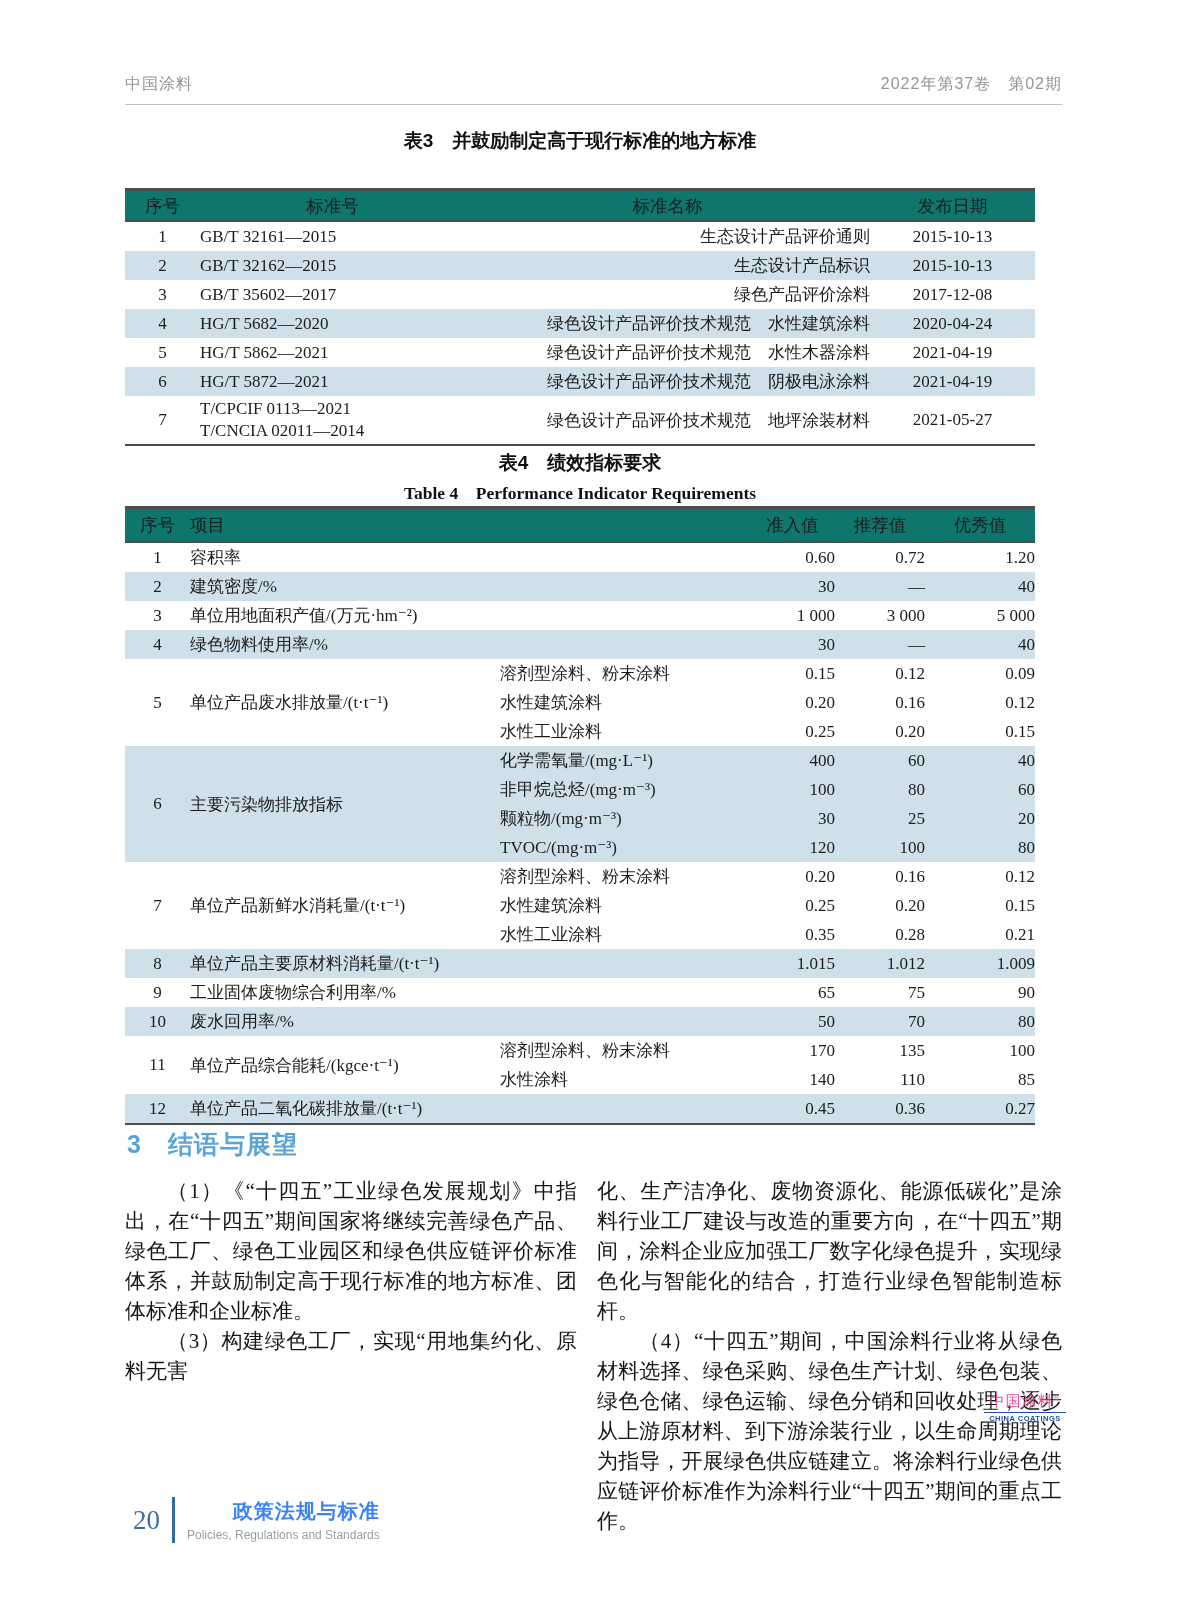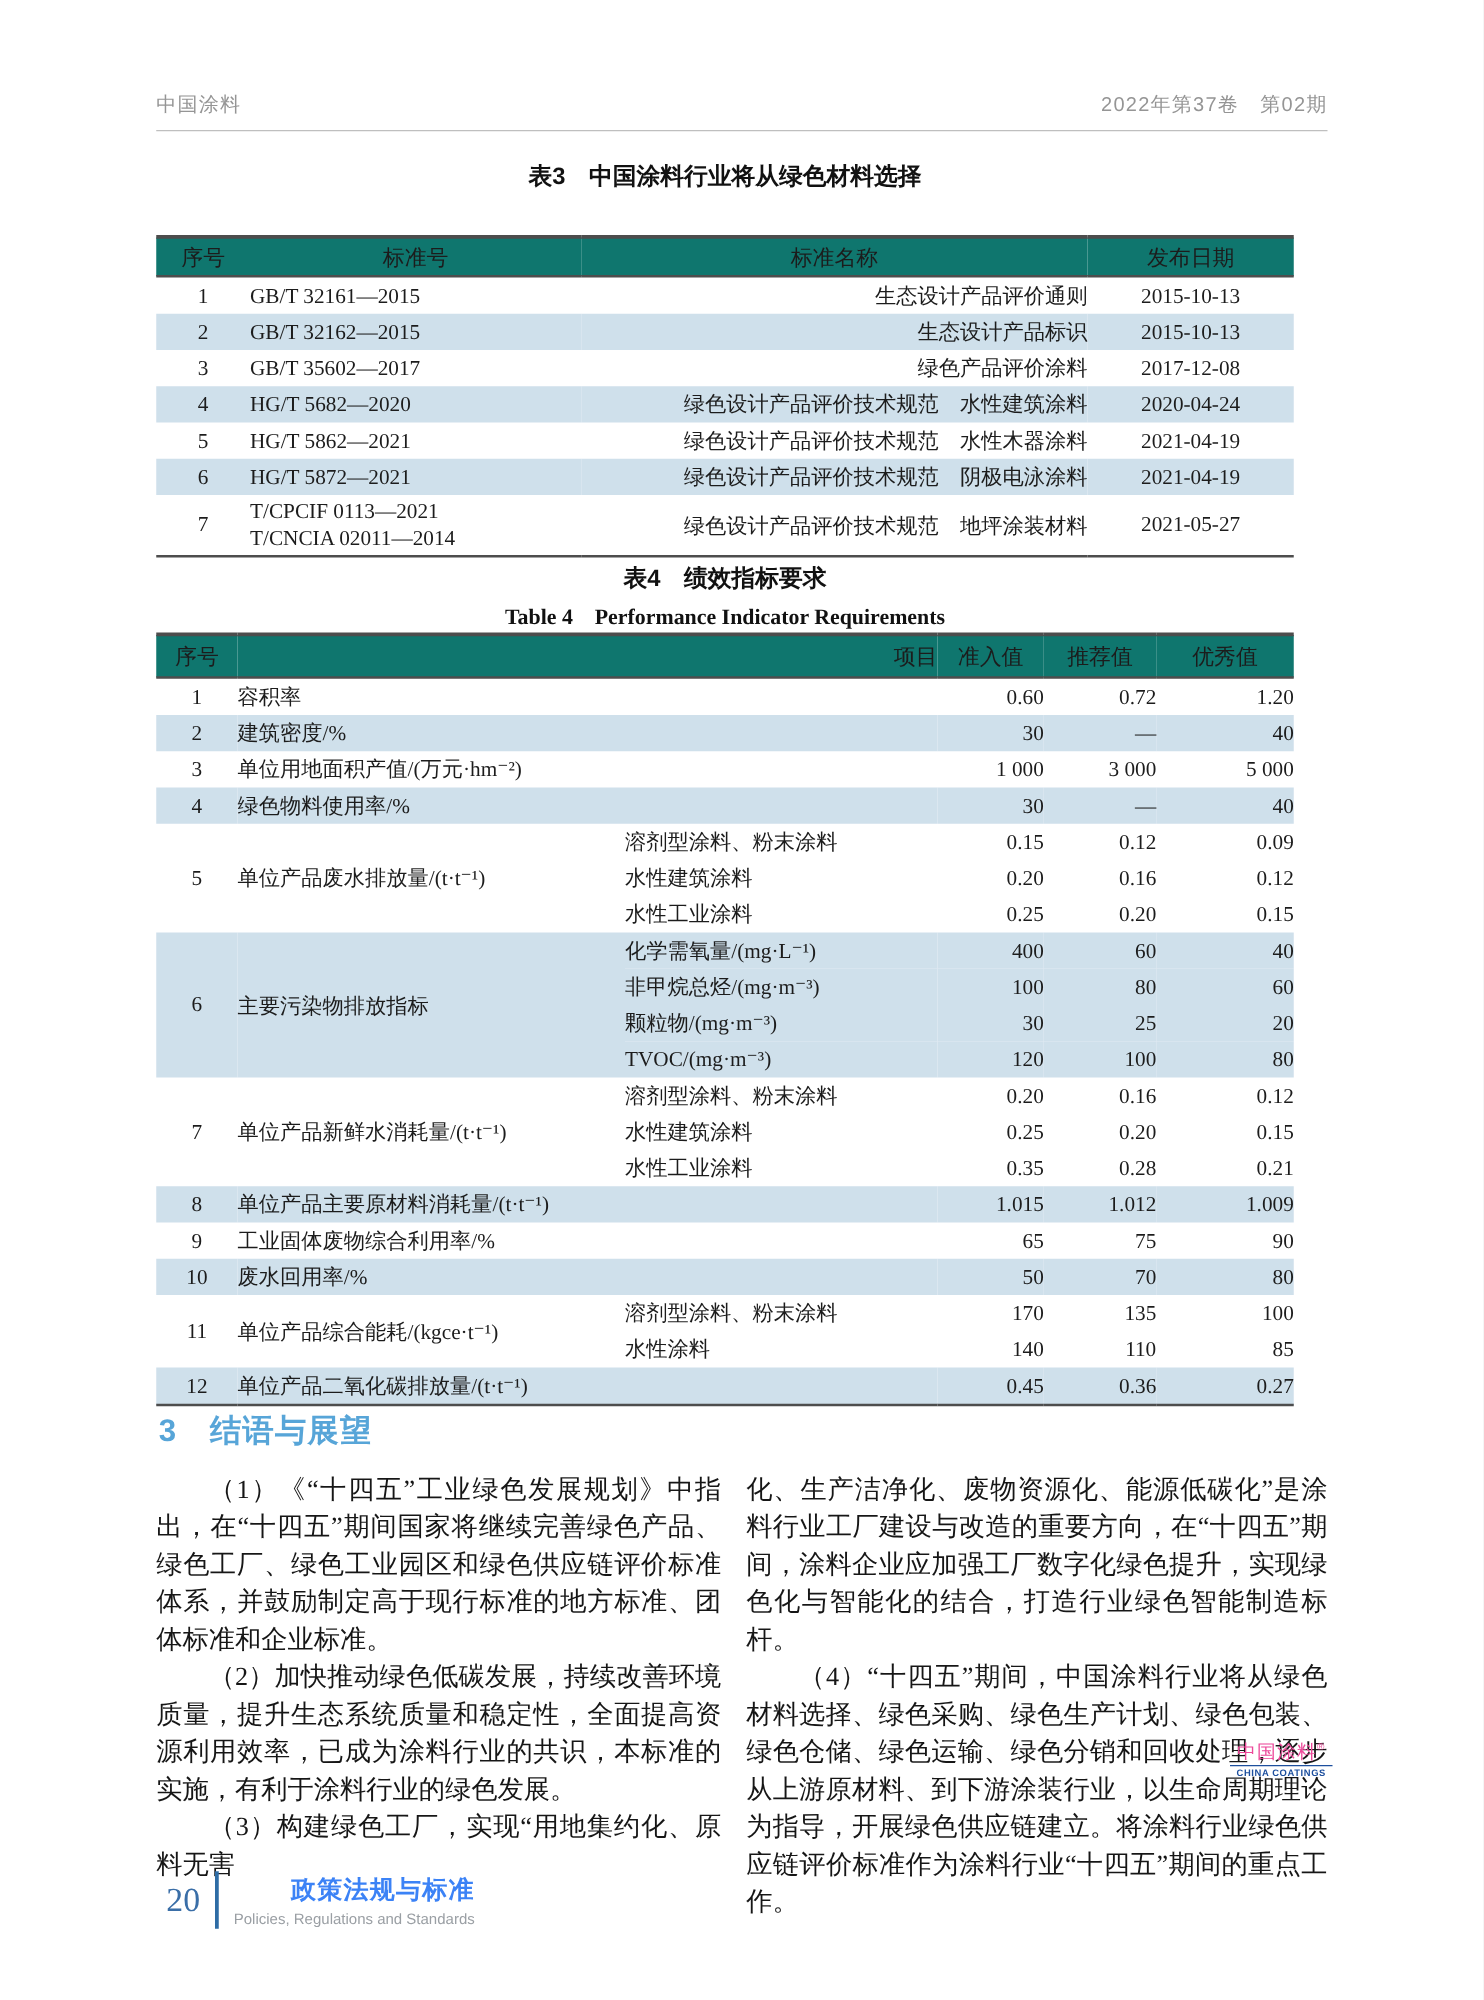--- a/index.html
+++ b/index.html
@@ -38,21 +38,21 @@
   
   #table4{top:506px;}
   #table4 thead th{height:32px;}
   #table4 td{height:29px;}
   .cn{text-align:center;}
   .ci{text-align:left;padding-left:8px;}
   .cs{text-align:left;padding-left:6px;}
   .cv{text-align:right;padding-right:22px;}
   .cv2{text-align:right;padding-right:20px;}
   .cv3{text-align:right;padding-right:35px;}
-  #table4 th.ci{text-align:right;padding-left:0;margin-top:40px;}
+  #table4 th.ci{text-align:left;padding-left:0;margin-top:40px;}
   
   .sec-head{position:absolute;top:1128px;left:127px;
         font-family:"Liberation Sans","DejaVu Sans",sans-serif;
         font-size:25px;font-weight:bold;color:#57a5d8;letter-spacing:1px;}
   .sec-head .num{margin-right:26px;}
   .columns{position:absolute;top:1176px;left:125px;width:937px;display:flex;gap:20px;}
   .col{font-size:21px;line-height:30px;text-align:justify;color:#161616;}
   .col-l{width:452px;}
   .col-r{width:465px;}
   .col p{margin:0;}
@@ -77,21 +77,21 @@
 <body>
 
 <div class="page">
 
   <div class="page-header">
     <span>中国涂料</span>
     <span>2022年第37卷　第02期</span>
   </div>
 
   <div class="tbl-titles t3-titles">
-    <div class="ttl-zh">表3　中国涂料行业将从绿色材料选择</div>
+    <div class="ttl-zh">表3　并鼓励制定高于现行标准的地方标准</div>
   </div>
 
   <table id="table3" class="tbl">
     <colgroup>
         <col style="width:75px">
         <col style="width:265px">
         <col style="width:405px">
         <col style="width:165px">
       </colgroup>
     <thead>
@@ -320,21 +320,20 @@
     </tbody>
   </table>
 
   <div class="sec-head">
     <span class="num">3</span><span>结语与展望</span>
   </div>
 
   <div class="columns">
     <div class="col col-l">
       <p class="ind">（1）《“十四五”工业绿色发展规划》中指出，在“十四五”期间国家将继续完善绿色产品、绿色工厂、绿色工业园区和绿色供应链评价标准体系，并鼓励制定高于现行标准的地方标准、团体标准和企业标准。</p>
-      <p class="ind">（2）加快推动绿色低碳发展，持续改善环境质量，提升生态系统质量和稳定性，全面提高资源利用效率，已成为涂料行业的共识，本标准的实施，有利于涂料行业的绿色发展。</p>
       <p class="ind">（3）构建绿色工厂，实现“用地集约化、原料无害</p>
     </div>
     <div class="col col-r">
       <p>化、生产洁净化、废物资源化、能源低碳化”是涂料行业工厂建设与改造的重要方向，在“十四五”期间，涂料企业应加强工厂数字化绿色提升，实现绿色化与智能化的结合，打造行业绿色智能制造标杆。</p>
       <p class="ind">（4）“十四五”期间，中国涂料行业将从绿色材料选择、绿色采购、绿色生产计划、绿色包装、绿色仓储、绿色运输、绿色分销和回收处理，逐步从上游原材料、到下游涂装行业，以生命周期理论为指导，开展绿色供应链建立。将涂料行业绿色供应链评价标准作为涂料行业“十四五”期间的重点工作。</p>
     </div>
   </div>
 
   <div class="logo">
     <div class="logo-zh"><span>中国涂料</span><sup>®</sup></div>

